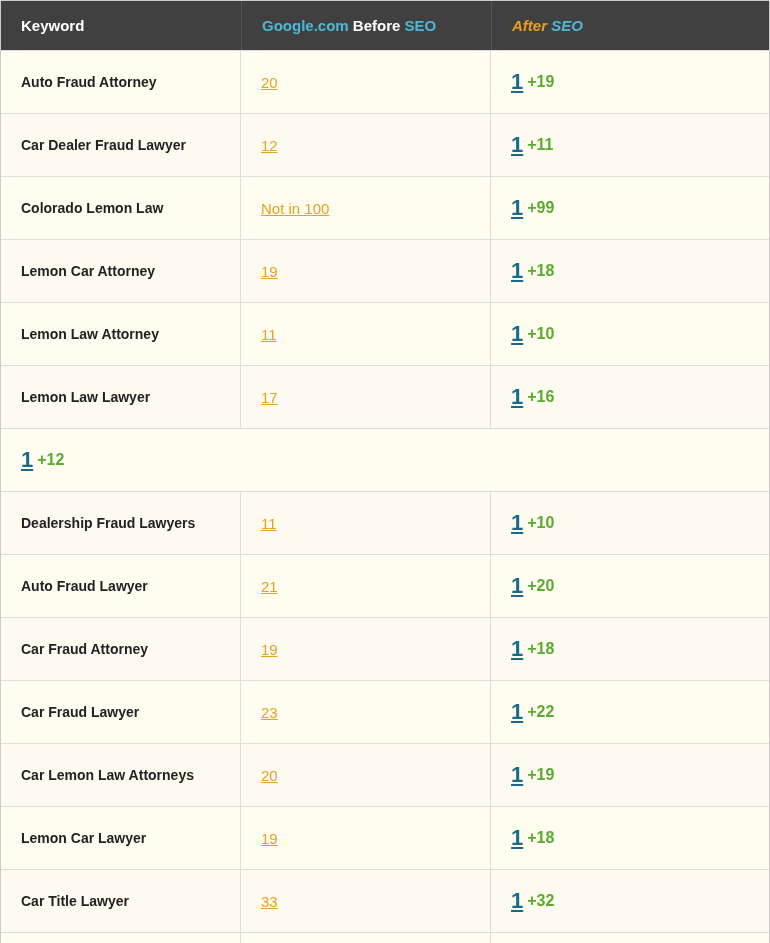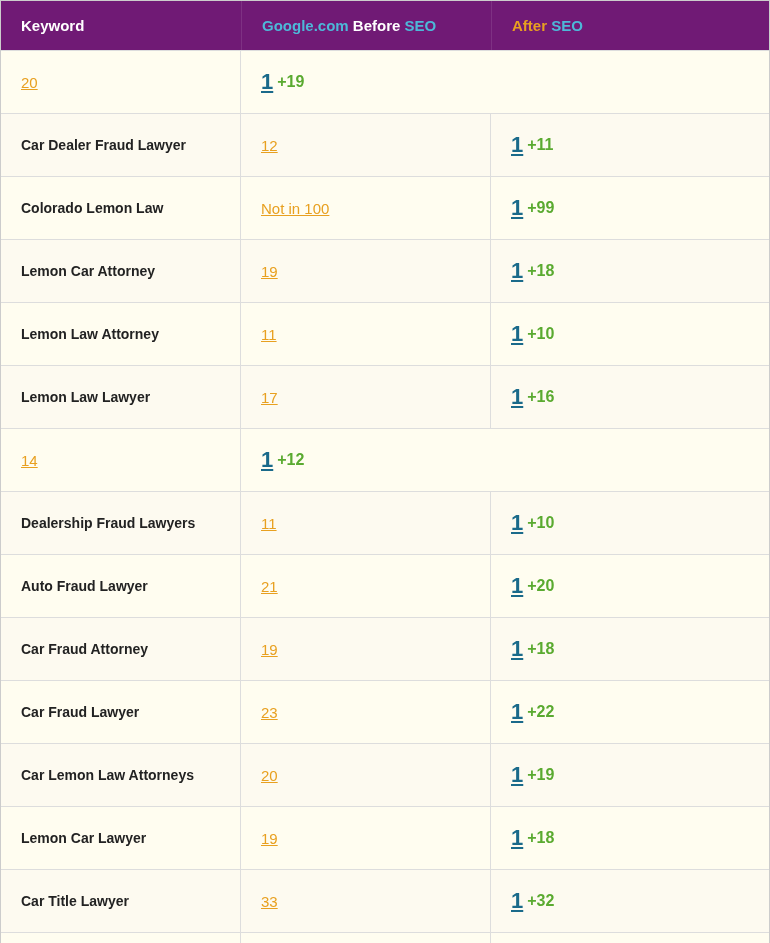--- a/index.html
+++ b/index.html
@@ -16,40 +16,41 @@
     }
 
     .table-container {
       width: 770px;
       border: 1px solid #ccc;
     }
 
     .table-header {
       display: grid;
       grid-template-columns: 240px 250px 1fr;
-      background-color: #701a75;
+      background-color: #404040;
     }
 
     .header-cell {
       padding: 16px 20px;
       font-size: 15px;
       font-weight: bold;
     }
 
     .header-keyword {
       color: #ffffff;
     }
 
     .header-before {
       color: #4a4a4a;
       border-left: 1px solid rgba(255,255,255,0.1);
     }
 
     .header-after {
       border-left: 1px solid rgba(255,255,255,0.1);
+      font-style: italic;
     }
 
     .header-after .after-text {
       color: #e8a020;
     }
 
     .header-after .seo-text-after {
       color: #4db8d8;
     }
 
@@ -120,20 +121,21 @@
     </div>
     <div class="header-cell header-before">
       <span style="color:#4db8d8;">Google.com</span><span style="color:#ffffff;"> Before </span><span style="color:#4db8d8;">SEO</span>
     </div>
     <div class="header-cell header-after">
       <span class="after-text" style="color:#e8a020;">After </span><span class="seo-text-after" style="color:#4db8d8;">SEO</span>
     </div>
   </div>
   <div id="table-body">
       <div class="table-row">
+      <div class="cell cell-keyword">Auto Fraud Attorney</div>
       <div class="cell cell-before">20</div>
       <div class="cell cell-after">
         <span class="after-rank">1</span>
         <span class="after-change">+19</span>
       </div>
     </div>
       <div class="table-row">
       <div class="cell cell-keyword">Car Dealer Fraud Lawyer</div>
       <div class="cell cell-before">12</div>
       <div class="cell cell-after">
@@ -167,21 +169,20 @@
     </div>
       <div class="table-row">
       <div class="cell cell-keyword">Lemon Law Lawyer</div>
       <div class="cell cell-before">17</div>
       <div class="cell cell-after">
         <span class="after-rank">1</span>
         <span class="after-change">+16</span>
       </div>
     </div>
       <div class="table-row">
-      <div class="cell cell-before">14</div>
       <div class="cell cell-after">
         <span class="after-rank">1</span>
         <span class="after-change">+12</span>
       </div>
     </div>
       <div class="table-row">
       <div class="cell cell-keyword">Dealership Fraud Lawyers</div>
       <div class="cell cell-before">11</div>
       <div class="cell cell-after">
         <span class="after-rank">1</span>

